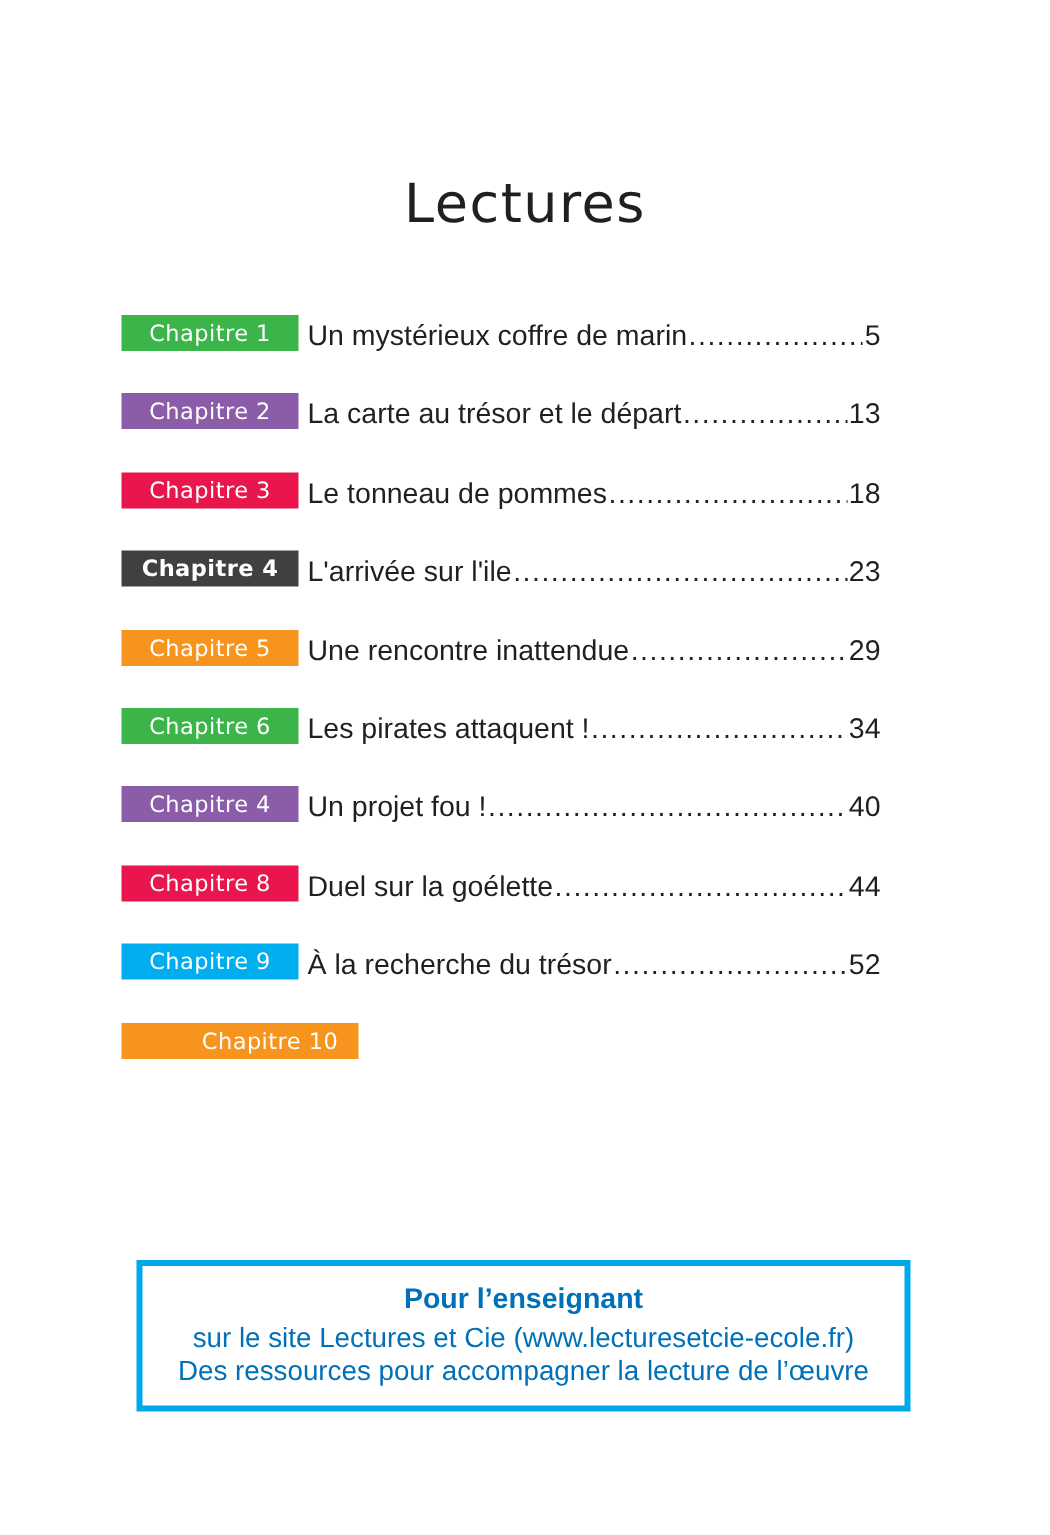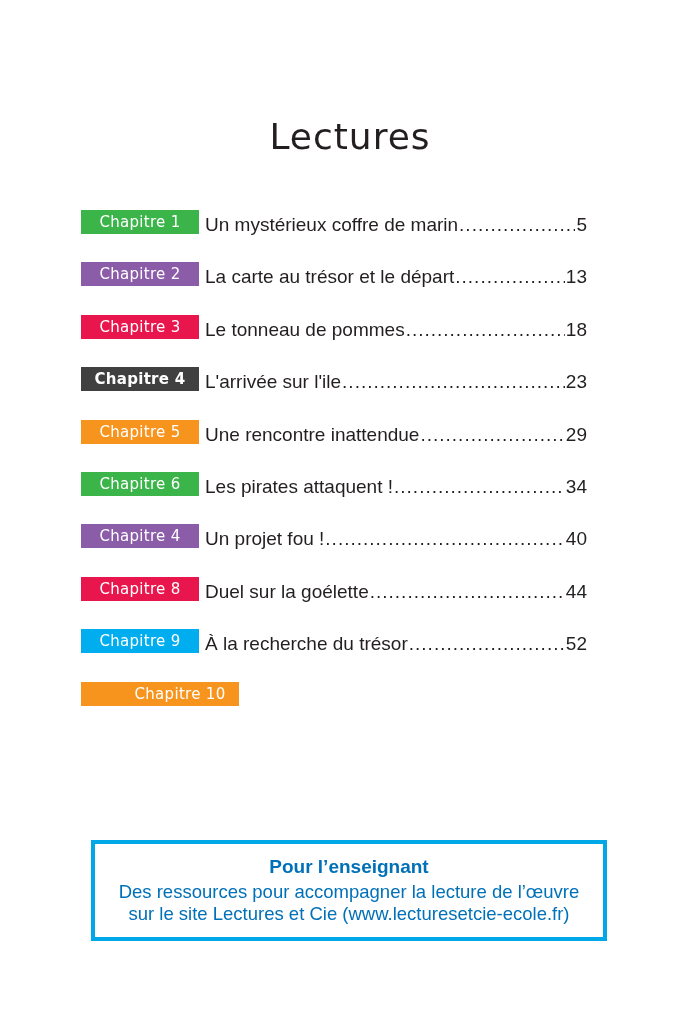--- a/index.html
+++ b/index.html
@@ -104,16 +104,16 @@
       </span>
   </li>
   <li class="row">
     <span class="badge" style="background: rgb(247, 148, 29); padding-left: 40px;">Chapitre 10</span>
   </li>
 </ul>
 
 <div class="teacher-box">
   <div class="teacher-title">Pour l’enseignant</div>
   <div class="teacher-text">
+    <div>sur le site Lectures et Cie (www.lecturesetcie-ecole.fr)</div>
     <div>Des ressources pour accompagner la lecture de l’œuvre</div>
-    <div>sur le site Lectures et Cie (www.lecturesetcie-ecole.fr)</div>
   </div>
 </div>
 
 </body></html>

